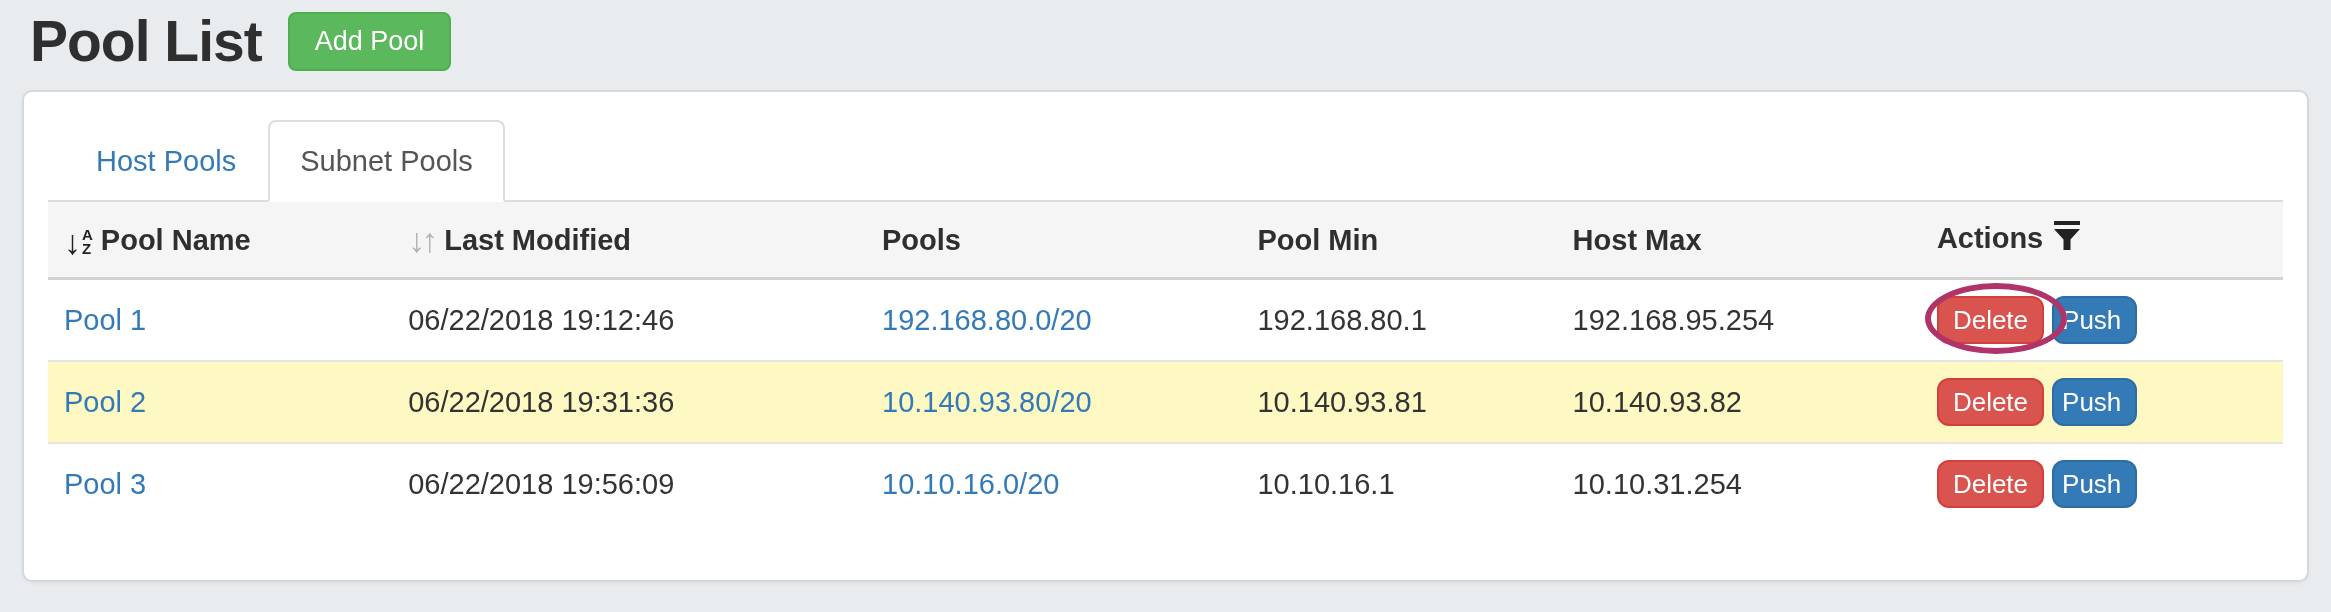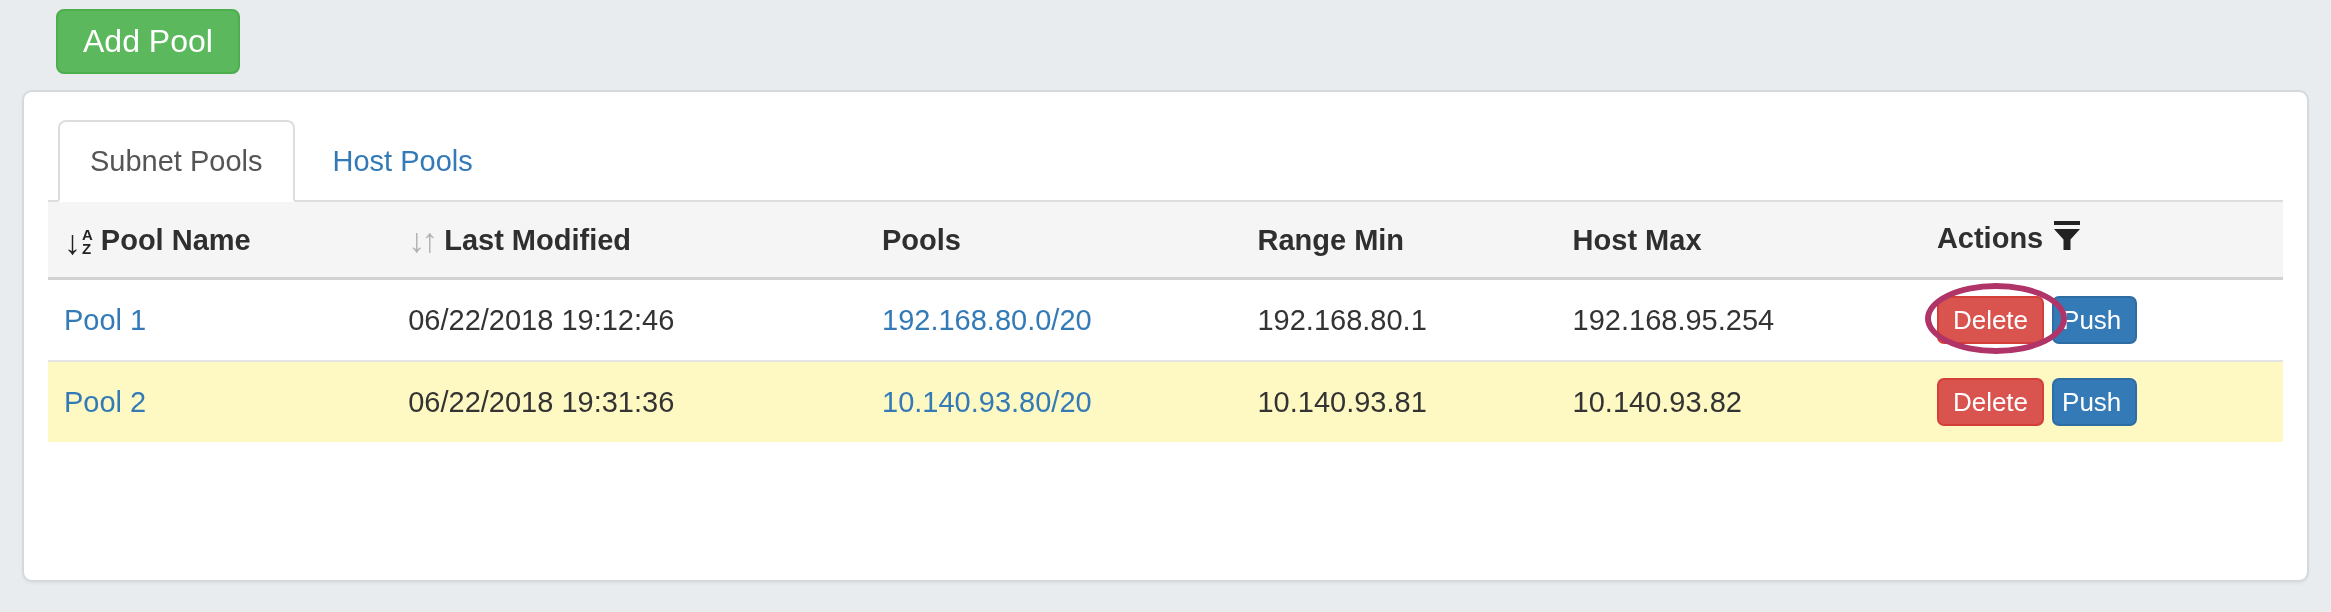--- a/index.html
+++ b/index.html
@@ -21,21 +21,21 @@
     font-size: 57px;
     font-weight: 700;
     color: #2f2f2f;
     letter-spacing: -1px;
   }
   .btn-add {
     margin-left: 26px;
     background: #5cb85c;
     border: 2px solid #4cae4c;
     color: #fff;
-    font-size: 32px;
+    font-size: 27px;
     font-family: "Liberation Sans", sans-serif;
     padding: 12px 25px;
     border-radius: 8px;
     cursor: pointer;
   }
 
   
   .panel {
     margin: 16px 22px 0 22px;
     background: #fff;
@@ -126,21 +126,21 @@
   }
   .icon-filter { margin-left: 10px; vertical-align: -3px; }
   .icon-filter svg { fill: #222; }
 
   
   .actions-cell { position: relative; }
   .btn {
     font-family: "Liberation Sans", sans-serif;
     font-size: 26px;
     padding: 7px 14px;
-    border-radius: 7px;
+    border-radius: 12px;
     color: #fff;
     cursor: pointer;
     line-height: 30px;
   }
   .btn-delete { background: #d9534f; border: 2px solid #d43f3a; }
   .btn-push   { background: #337ab7; border: 2px solid #2e6da4; margin-left: 8px; padding-left: 8px; }
 
   
   .annotation-ellipse {
     position: absolute;
@@ -150,28 +150,29 @@
     height: 71px;
     border: 6px solid #b03468;
     border-radius: 50%;
     pointer-events: none;
   }
 </style>
 </head>
 <body>
 
 <div class="page-header">
+  <h1 class="page-title">Pool List</h1>
   <button class="btn-add">Add Pool</button>
 </div>
 
 <div class="panel">
 
   <div class="nav-tabs">
+    <div class="tab inactive">Host Pools</div>
     <div class="tab active">Subnet Pools</div>
-    <div class="tab inactive">Host Pools</div>
   </div>
 
   <table>
     <colgroup>
       <col style="width:15.4%">
         <col style="width:21.2%">
         <col style="width:16.8%">
       <col style="width:14.1%">
         <col style="width:16.3%">
         <col style="width:16.2%">
@@ -187,21 +188,21 @@
               </span>
             </span><span>Pool Name</span>
         </th>
         <th>
           <span class="icon-sort">↓↑</span><span>Last Modified</span>
         </th>
         <th>
           <span>Pools</span>
         </th>
         <th>
-          <span>Range Min</span>
+          <span>Pool Min</span>
         </th>
         <th>
           <span>Host Max</span>
         </th>
         <th>
           <span>Actions</span><span class="icon-filter"><svg width="28" height="30" viewBox="0 0 28 30">
                 <rect x="1" y="0" width="26" height="4"></rect>
                 <path d="M1 8 L27 8 L17.5 18.5 L17.5 29 L10.5 29 L10.5 18.5 Z"></path>
               </svg></span>
         </th>
@@ -222,16 +223,26 @@
       <tr class="striped">
         <td><a class="cell-link">Pool 2</a></td>
         <td>06/22/2018 19:31:36</td>
         <td><a class="cell-link">10.140.93.80/20</a></td>
         <td>10.140.93.81</td>
         <td>10.140.93.82</td>
         <td class="actions-cell">
           <button class="btn btn-delete">Delete</button><button class="btn btn-push">Push</button>
         </td>
       </tr>
+      <tr>
+        <td><a class="cell-link">Pool 3</a></td>
+        <td>06/22/2018 19:56:09</td>
+        <td><a class="cell-link">10.10.16.0/20</a></td>
+        <td>10.10.16.1</td>
+        <td>10.10.31.254</td>
+        <td class="actions-cell">
+          <button class="btn btn-delete">Delete</button><button class="btn btn-push">Push</button>
+        </td>
+      </tr>
     </tbody>
   </table>
 
 </div>
 
 </body></html>

